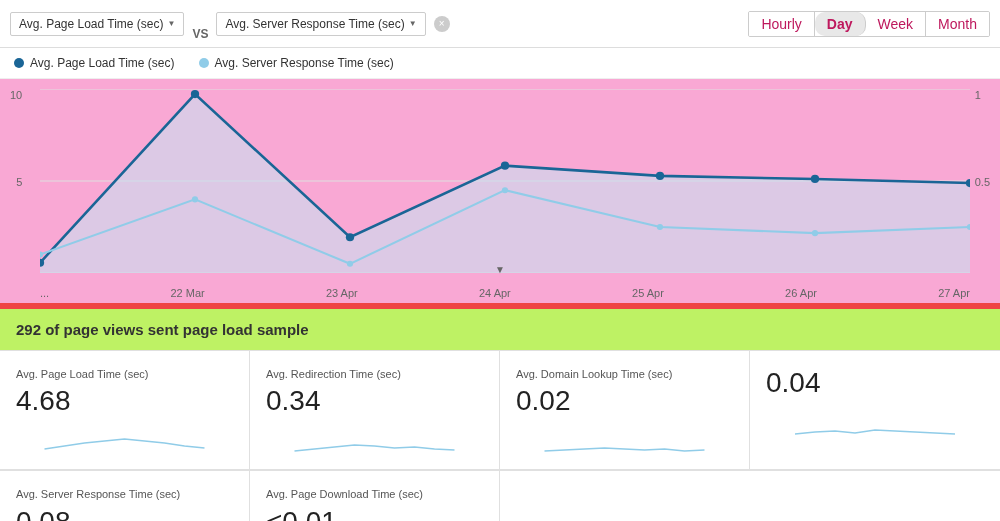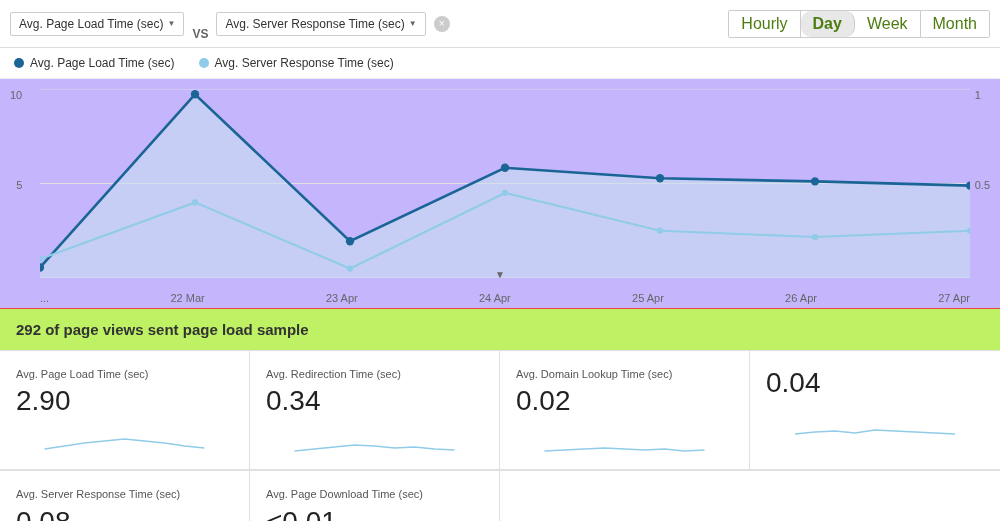--- a/index.html
+++ b/index.html
@@ -55,26 +55,26 @@
     }
     .time-buttons {
       margin-left: auto;
       display: flex;
       border: 1px solid #ccc;
       border-radius: 2px;
       overflow: hidden;
     }
     .time-btn {
       padding: 4px 12px;
-      font-size: 16px;
+      font-size: 14px;
       border: none;
       border-right: 1px solid #ccc;
       background: #fff;
       cursor: pointer;
-      color: #4d7c0f;
+      color: #be185d;
     }
     .time-btn:last-child { border-right: none; }
     .time-btn.active {
       background: #e8e8e8;
       font-weight: bold;
       border-radius: 10px;
     }
 
     
     .legend {
@@ -95,22 +95,22 @@
       height: 10px;
       border-radius: 50%;
     }
     .legend-dot.dark { background: #1a6596; }
     .legend-dot.light { background: #90cce8; }
 
     
     .chart-container {
       position: relative;
       padding: 10px 20px 30px 40px;
-      background: #c4b5fd;
-      border-bottom: 1px solid #ef4444;
+      background: #f9a8d4;
+      border-bottom: 6px solid #ef4444;
       height: 230px;
     }
     .chart-y-axis-left {
       position: absolute;
       left: 10px;
       top: 10px;
       bottom: 40px;
       display: flex;
       flex-direction: column;
       justify-content: space-between;
@@ -301,21 +301,21 @@
   <div class="expand-btn">▼</div>
 </div>
 
 <div class="stats-header">
   <span>292 of page views sent page load sample</span>
 </div>
 
 <div class="stats-grid">
   <div class="stat-card">
     <div class="stat-label">Avg. Page Load Time (sec)</div>
-    <div class="stat-value">2.90</div>
+    <div class="stat-value">4.68</div>
     <svg class="mini-chart" viewBox="0 0 160 35">
       <polyline points="0,28 20,25 40,22 60,20 80,18 100,20 120,22 140,25 160,27" fill="none" stroke="#90cce8" stroke-width="1.5"></polyline>
     </svg>
   </div>
   <div class="stat-card">
     <div class="stat-label">Avg. Redirection Time (sec)</div>
     <div class="stat-value">0.34</div>
     <svg class="mini-chart" viewBox="0 0 160 35">
       <polyline points="0,30 20,28 40,26 60,24 80,25 100,27 120,26 140,28 160,29" fill="none" stroke="#90cce8" stroke-width="1.5"></polyline>
     </svg>

